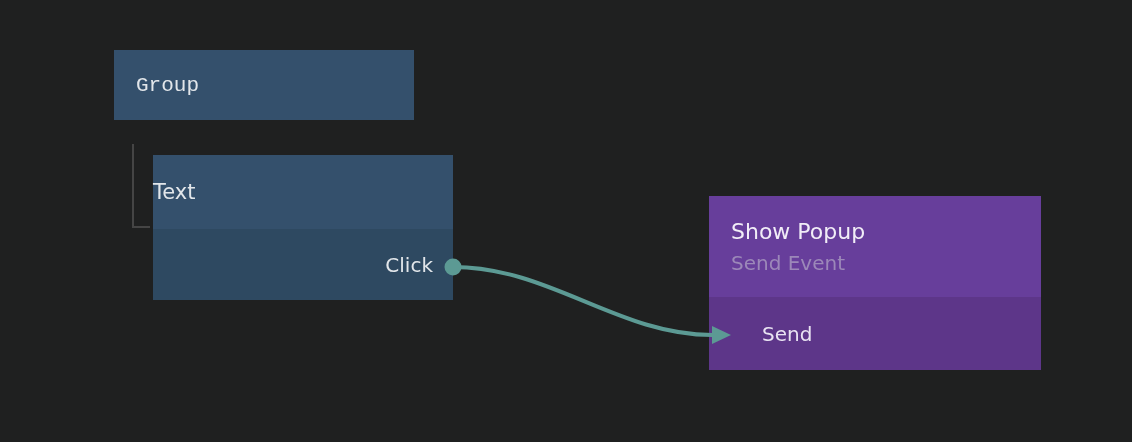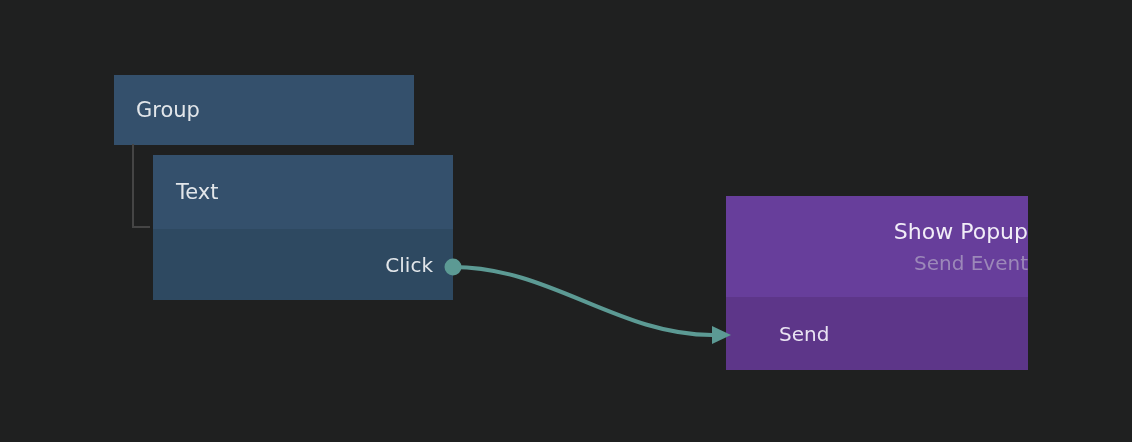--- a/index.html
+++ b/index.html
@@ -19,35 +19,35 @@
   html,body{margin:0;padding:0;}
   body{
     width:1132px;height:442px;overflow:hidden;
     background:var(--background);
     font-family:"DejaVu Sans","Liberation Sans",sans-serif;
   }
   .canvas{position:relative;width:1132px;height:442px;background:var(--background);}
   .node{position:absolute;}
   .node-title{font-size:21px;color:var(--title_text);}
   .group-node{
-    left:114px;top:75px;width:300px;height:70px;
+    left:114px;top:50px;width:300px;height:70px;
     background:var(--node_header_blue);
-    display:flex;align-items:center;padding-left:22px;
+    display:flex;align-items:center;padding-left:22px;font-family:Liberation Mono, monospace;
   }
   .text-node{left:153px;top:155px;width:300px;}
   .text-node .node-header{
     height:74px;background:var(--node_header_blue);
-    display:flex;align-items:center;padding-left:23px;
+    display:flex;align-items:center;
   }
   .text-node .node-body{
     height:71px;background:var(--node_body_blue);
     display:flex;align-items:center;justify-content:flex-end;padding-right:20px;
   }
   .port-label{font-size:20px;color:var(--title_text);margin-left:39px;}
-  .popup-node{left:726px;top:196px;width:302px;text-align:right;}
+  .popup-node{left:709px;top:196px;width:332px;}
   .popup-header{
     height:101px;background:var(--popup_header_purple);
     display:flex;flex-direction:column;justify-content:center;
     padding-left:22px;gap:7px;
   }
   .popup-title{font-size:22px;color:var(--popup_title_text);}
   .popup-subtitle{font-size:20px;color:var(--subtitle_text);}
   .popup-body{
     height:73px;background:var(--popup_body_purple);
     display:flex;align-items:center;padding-left:14px;

